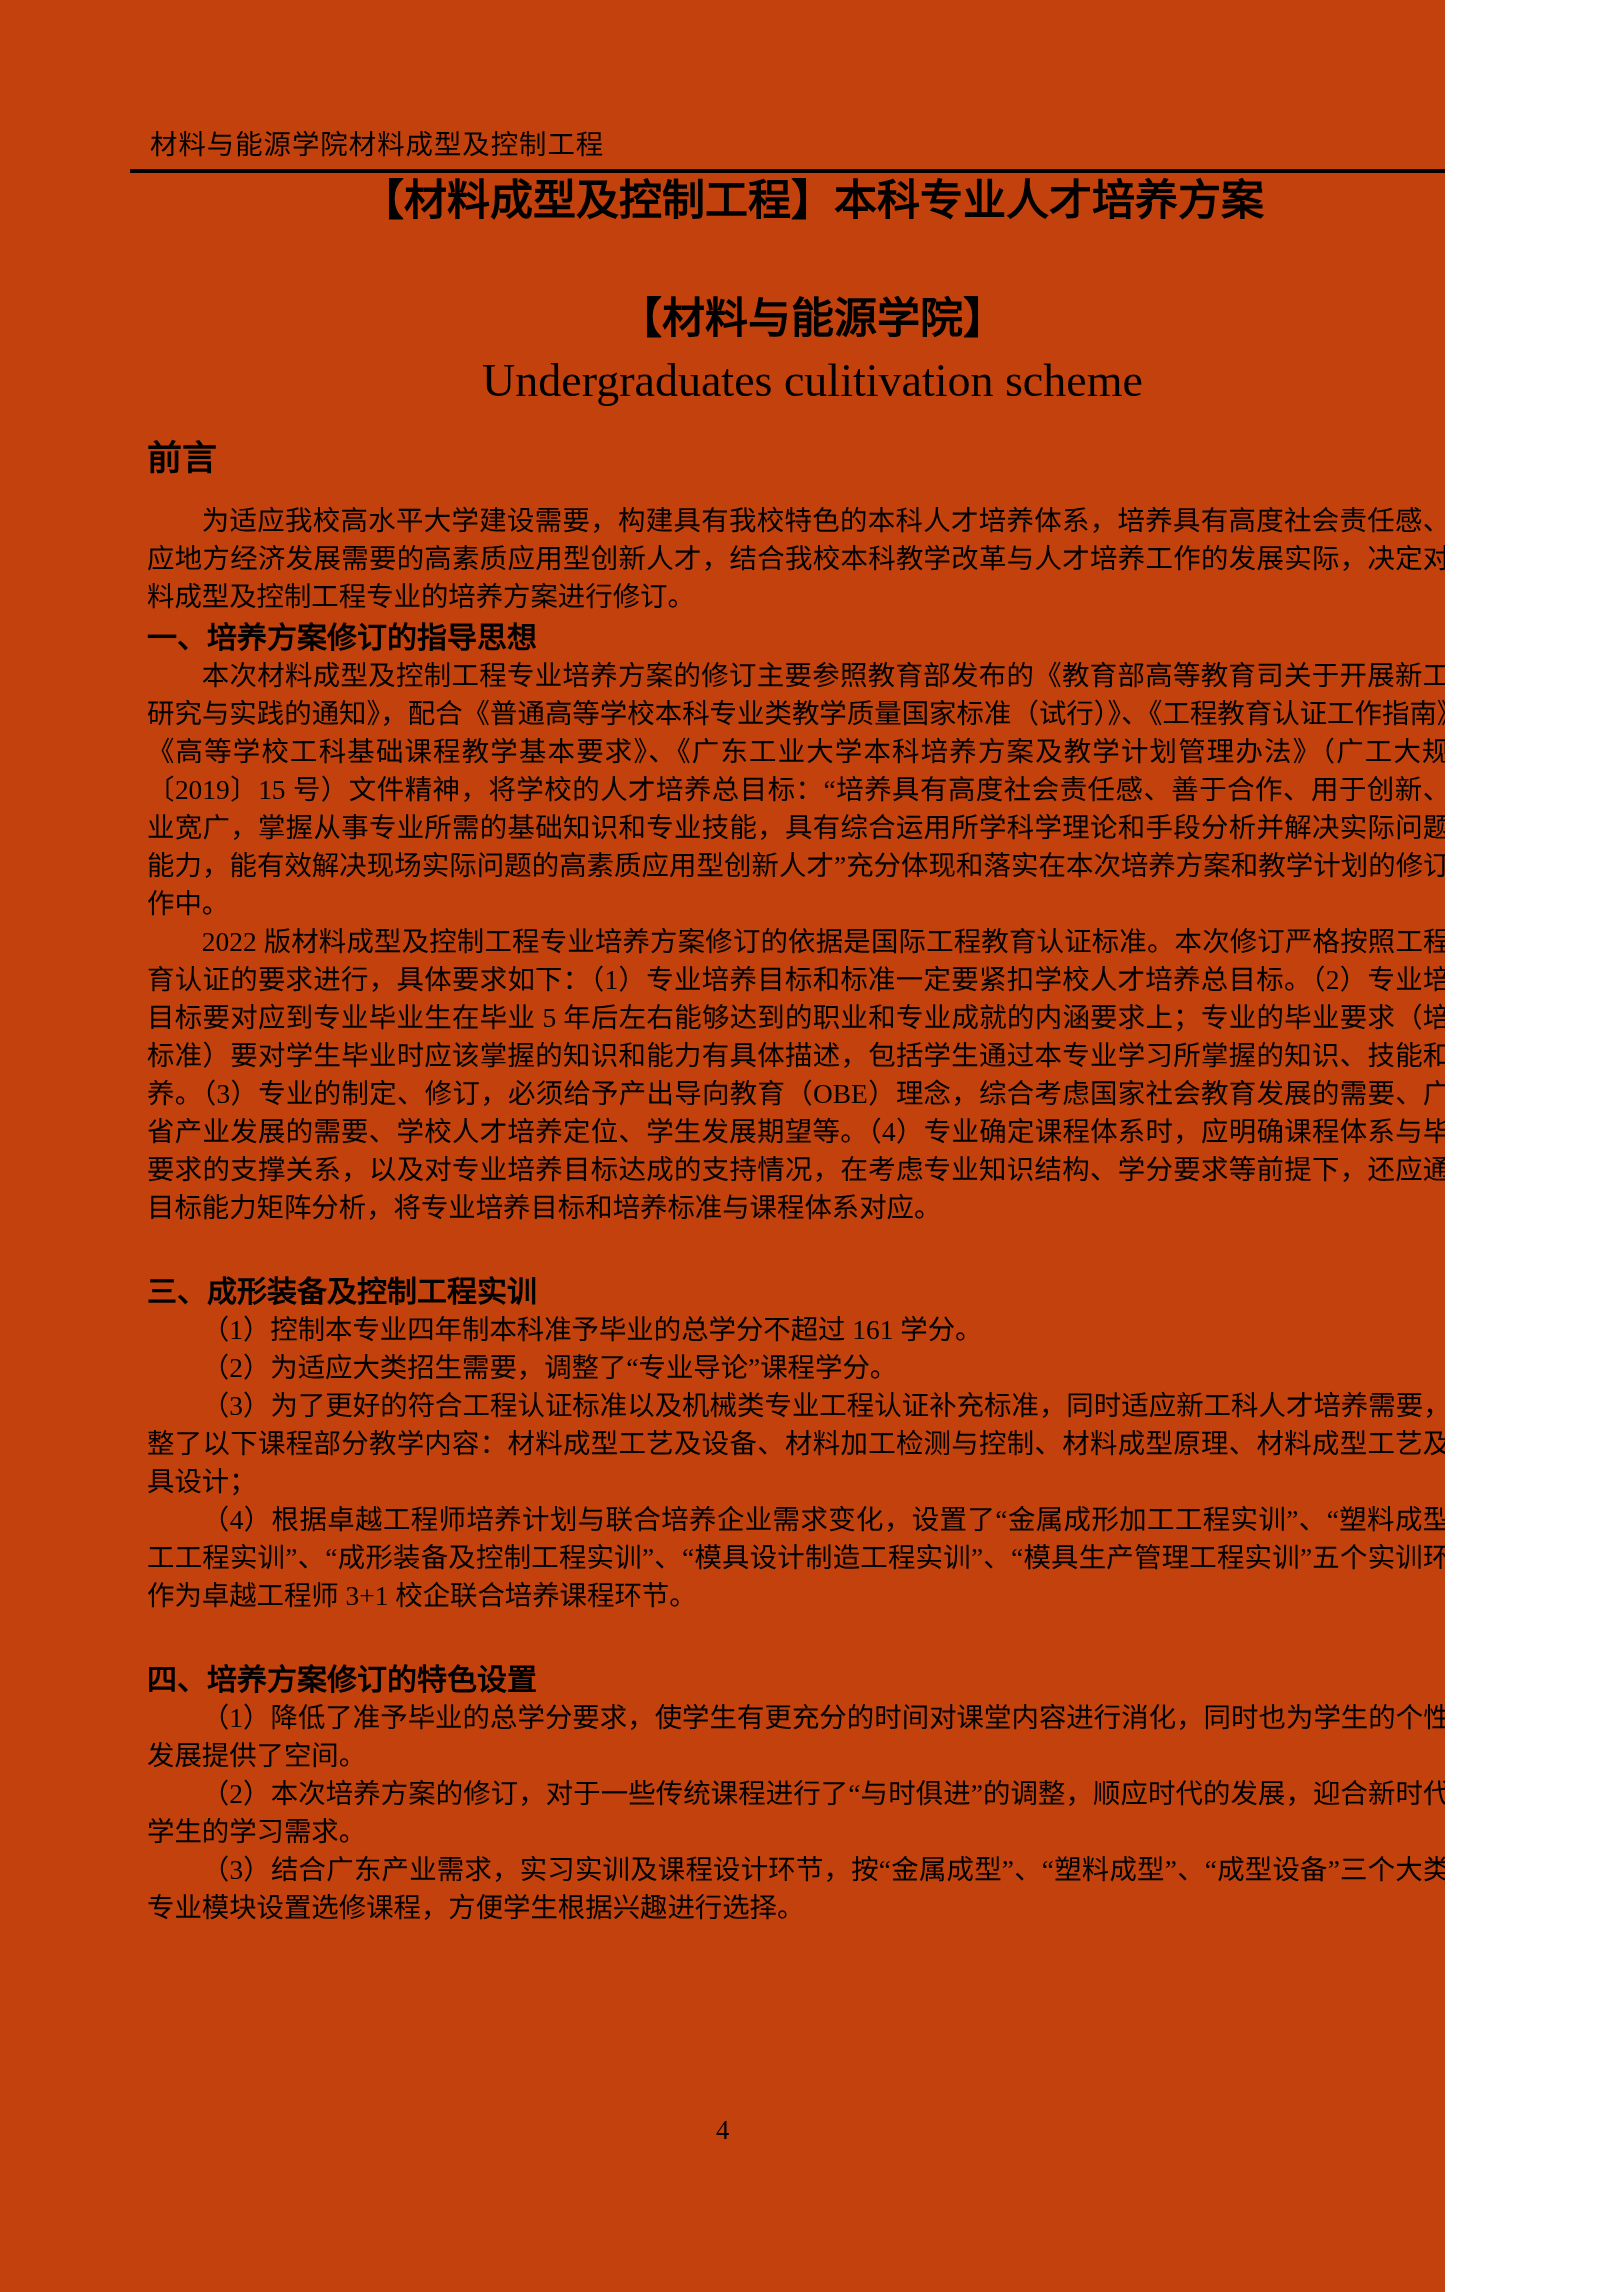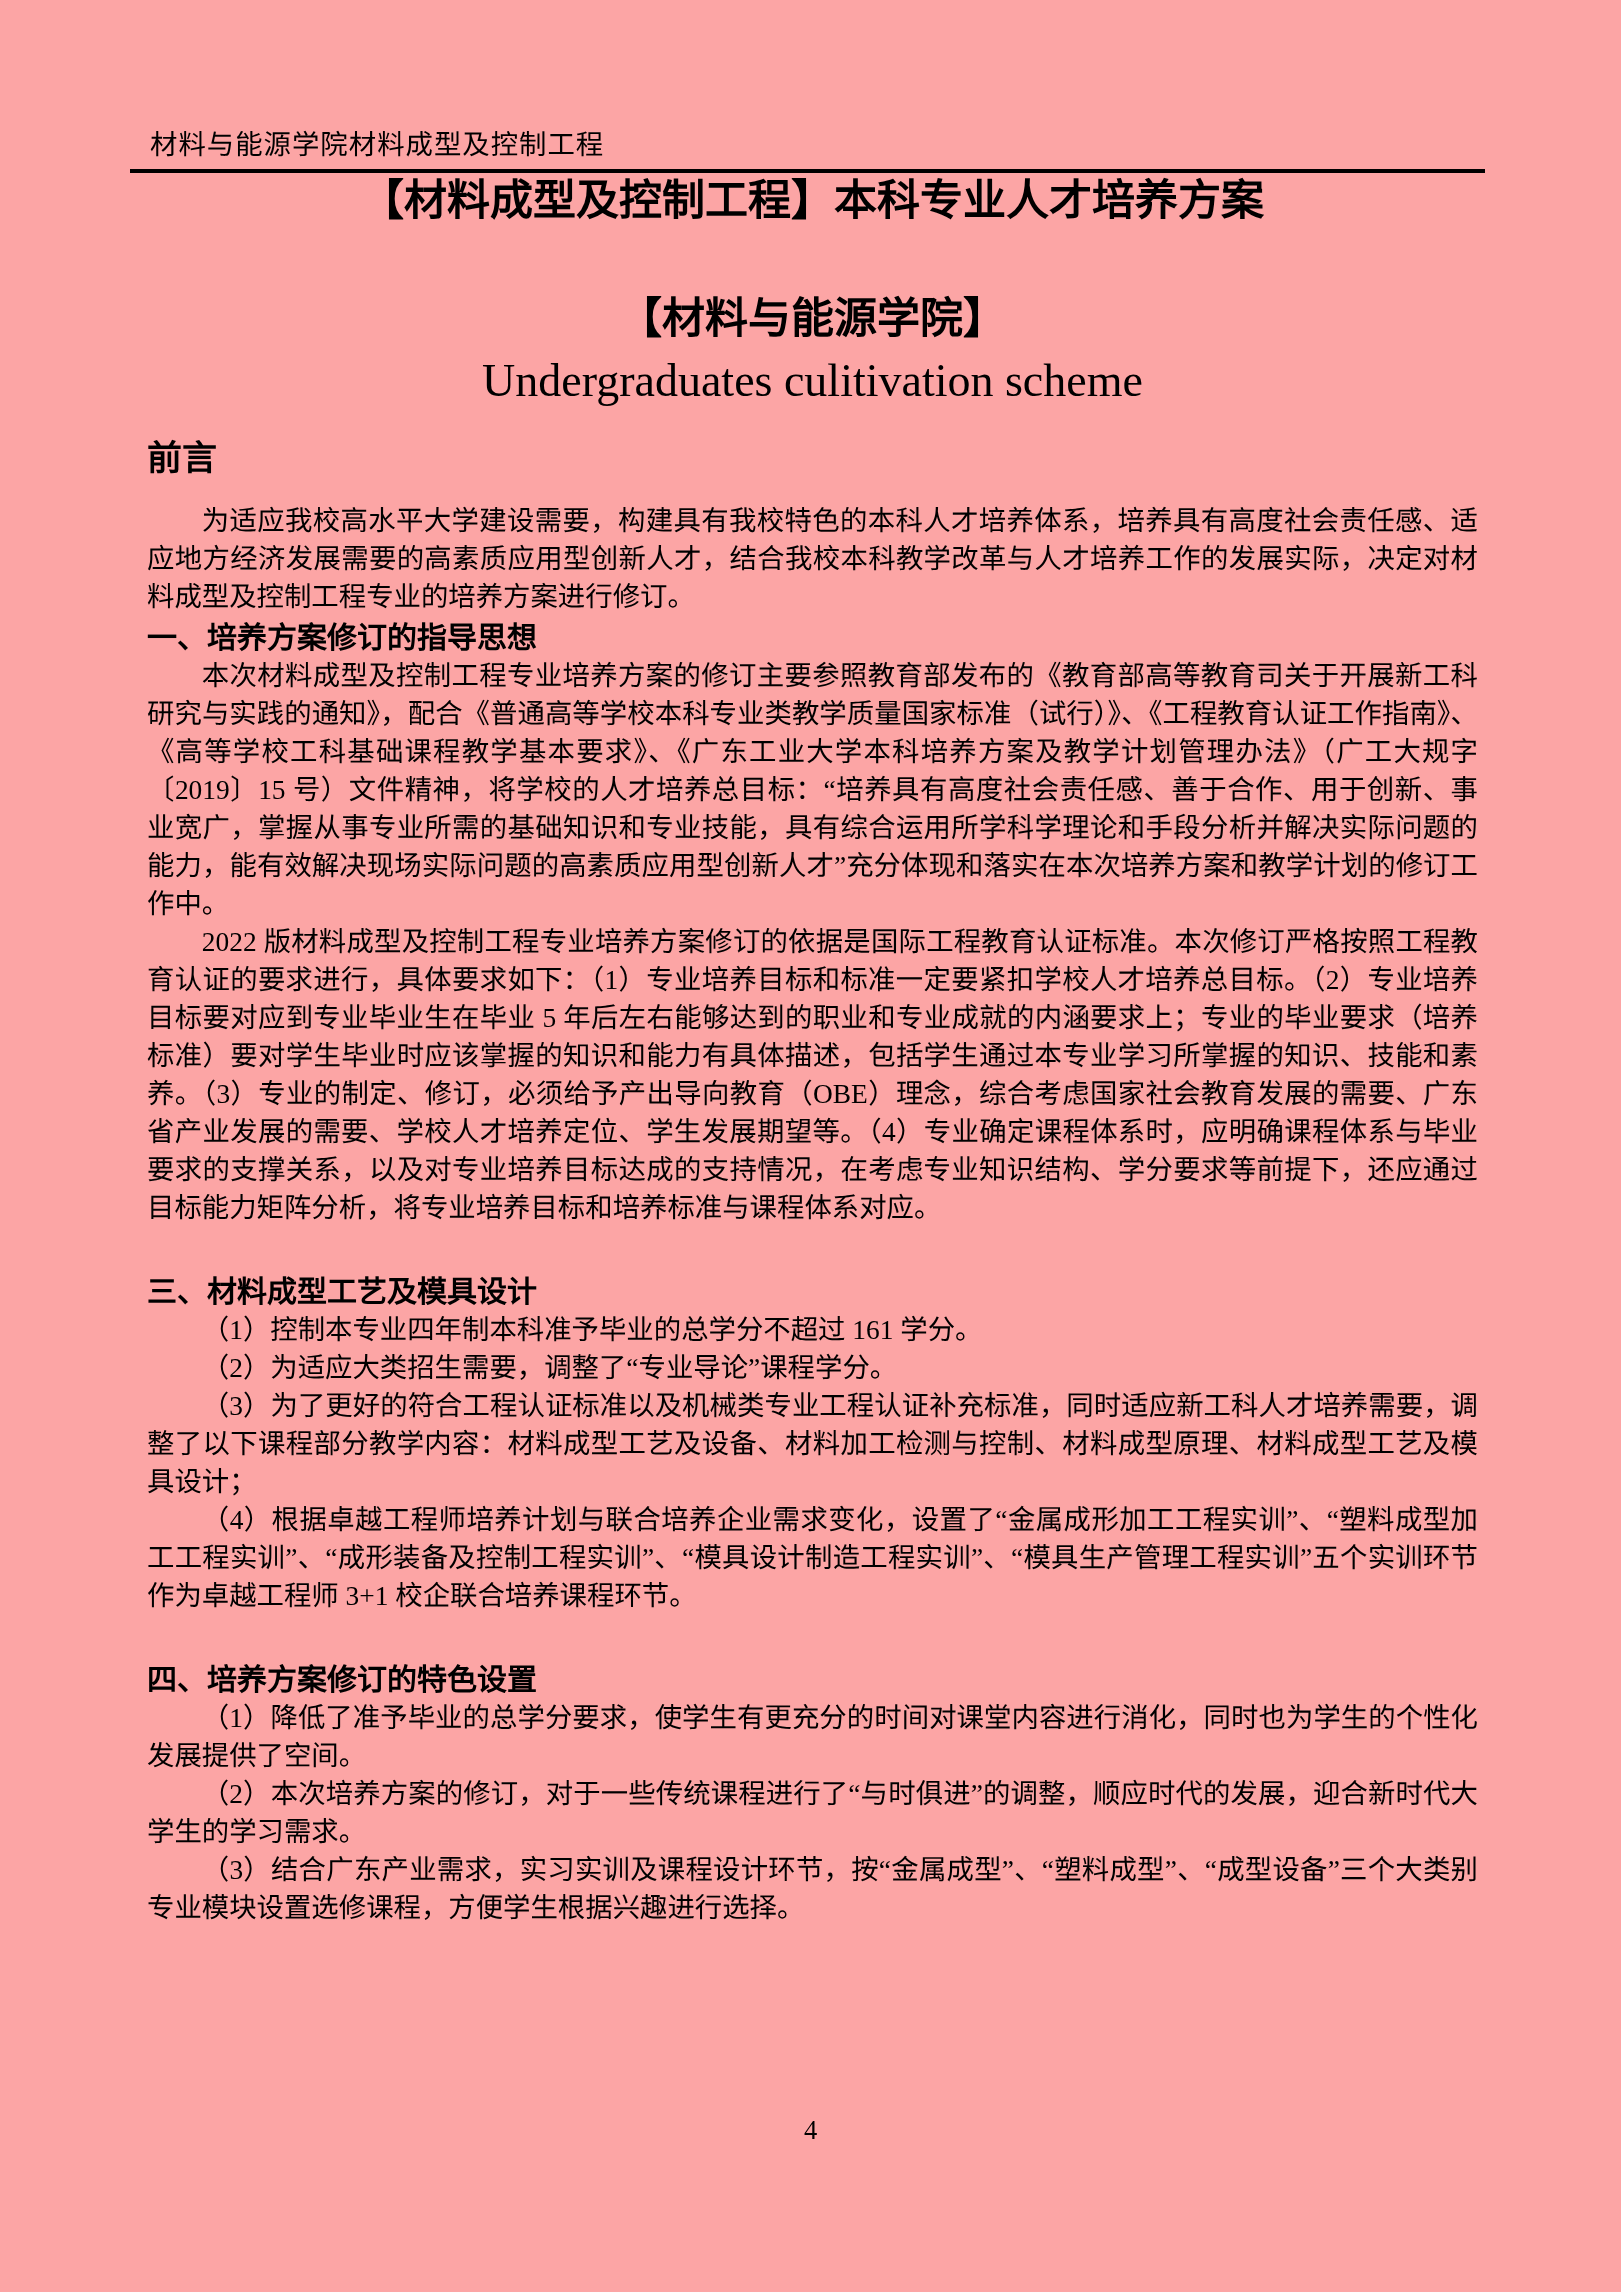--- a/index.html
+++ b/index.html
@@ -1,20 +1,20 @@
 <!DOCTYPE html>
 <html lang="zh-CN"><head>
 <meta charset="utf-8">
 <style>
   html, body { margin: 0; padding: 0; background: #ffffff; }
   .page {
     position: relative;
-    width: 1621px;
+    width: 1445px;
     height: 2293px;
-    background: #fca5a5;
+    background: #c2410c;
     color: #000000;
     font-family: "Liberation Serif", "DejaVu Serif", serif;
     overflow: hidden;
   }
   .running-header {
     position: absolute;
     top: 122px;
     left: 150px;
     font-size: 27.4px;
     letter-spacing: 1px;
@@ -99,21 +99,21 @@
     <div class="doc-subtitle">Undergraduates culitivation scheme</div>
 
     <h2 class="preface-heading">前言</h2>
     <p class="body-para after-heading">为适应我校高水平大学建设需要，构建具有我校特色的本科人才培养体系，培养具有高度社会责任感、适应地方经济发展需要的高素质应用型创新人才，结合我校本科教学改革与人才培养工作的发展实际，决定对材料成型及控制工程专业的培养方案进行修订。</p>
 
     <h3 class="section-heading tight">一、培养方案修订的指导思想</h3>
     <p class="body-para">本次材料成型及控制工程专业培养方案的修订主要参照教育部发布的《教育部高等教育司关于开展新工科研究与实践的通知》，配合《普通高等学校本科专业类教学质量国家标准（试行）》、《工程教育认证工作指南》、《高等学校工科基础课程教学基本要求》、《广东工业大学本科培养方案及教学计划管理办法》（广工大规字〔2019〕15 号）文件精神，将学校的人才培养总目标：“培养具有高度社会责任感、善于合作、用于创新、事业宽广，掌握从事专业所需的基础知识和专业技能，具有综合运用所学科学理论和手段分析并解决实际问题的能力，能有效解决现场实际问题的高素质应用型创新人才”充分体现和落实在本次培养方案和教学计划的修订工作中。</p>
 
     <p class="body-para">2022 版材料成型及控制工程专业培养方案修订的依据是国际工程教育认证标准。本次修订严格按照工程教育认证的要求进行，具体要求如下：（1）专业培养目标和标准一定要紧扣学校人才培养总目标。（2）专业培养目标要对应到专业毕业生在毕业 5 年后左右能够达到的职业和专业成就的内涵要求上；专业的毕业要求（培养标准）要对学生毕业时应该掌握的知识和能力有具体描述，包括学生通过本专业学习所掌握的知识、技能和素养。（3）专业的制定、修订，必须给予产出导向教育（OBE）理念，综合考虑国家社会教育发展的需要、广东省产业发展的需要、学校人才培养定位、学生发展期望等。（4）专业确定课程体系时，应明确课程体系与毕业要求的支撑关系，以及对专业培养目标达成的支持情况，在考虑专业知识结构、学分要求等前提下，还应通过目标能力矩阵分析，将专业培养目标和培养标准与课程体系对应。</p>
 
-    <h3 class="section-heading spaced">三、材料成型工艺及模具设计</h3>
+    <h3 class="section-heading spaced">三、成形装备及控制工程实训</h3>
     <p class="body-para">（1）控制本专业四年制本科准予毕业的总学分不超过 161 学分。</p>
     <p class="body-para">（2）为适应大类招生需要，调整了“专业导论”课程学分。</p>
     <p class="body-para">（3）为了更好的符合工程认证标准以及机械类专业工程认证补充标准，同时适应新工科人才培养需要，调整了以下课程部分教学内容：材料成型工艺及设备、材料加工检测与控制、材料成型原理、材料成型工艺及模具设计；</p>
     <p class="body-para">（4）根据卓越工程师培养计划与联合培养企业需求变化，设置了“金属成形加工工程实训”、“塑料成型加工工程实训”、“成形装备及控制工程实训”、“模具设计制造工程实训”、“模具生产管理工程实训”五个实训环节作为卓越工程师 3+1 校企联合培养课程环节。</p>
 
     <h3 class="section-heading spaced">四、培养方案修订的特色设置</h3>
     <p class="body-para">（1）降低了准予毕业的总学分要求，使学生有更充分的时间对课堂内容进行消化，同时也为学生的个性化发展提供了空间。</p>
     <p class="body-para">（2）本次培养方案的修订，对于一些传统课程进行了“与时俱进”的调整，顺应时代的发展，迎合新时代大学生的学习需求。</p>
     <p class="body-para">（3）结合广东产业需求，实习实训及课程设计环节，按“金属成型”、“塑料成型”、“成型设备”三个大类别专业模块设置选修课程，方便学生根据兴趣进行选择。</p>
 

